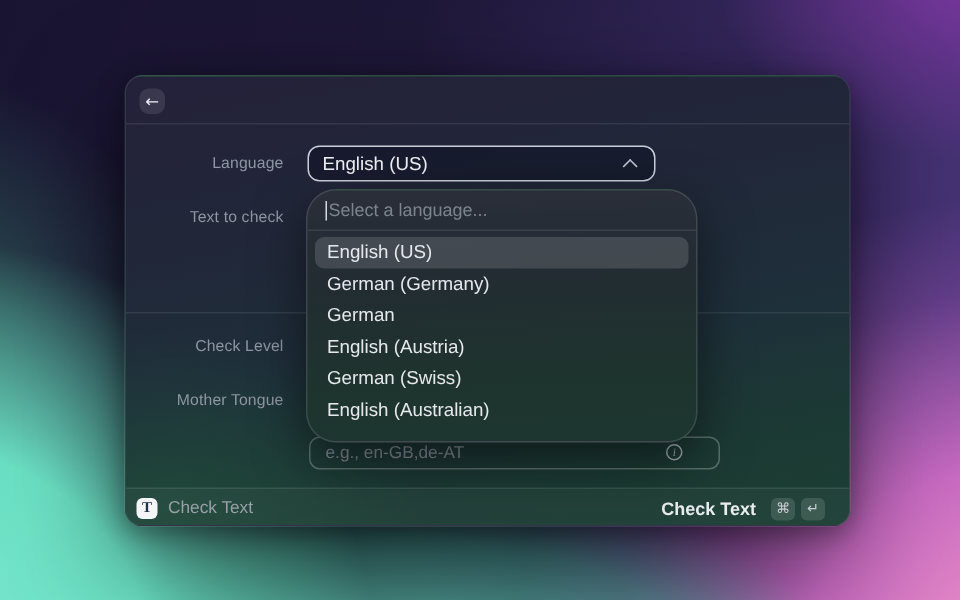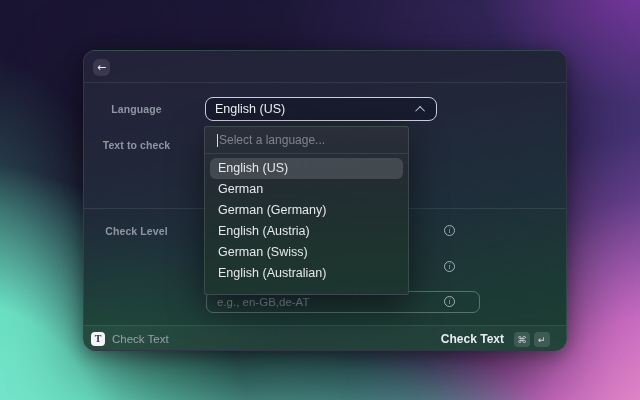--- a/index.html
+++ b/index.html
@@ -27,22 +27,22 @@
     overflow: hidden;
   }
 
   .dlg-header { position: absolute; left: 0; top: 0; width: 100%; height: 32px;
     border-bottom: 1px solid rgba(255,255,255,0.09); }
   .back-btn { position: absolute; left: 9px; top: 8px; width: 17px; height: 17px;
     border: none; border-radius: 6px; background: rgba(255,255,255,0.10);
     color: #e9ebf0; font-size: 11px; line-height: 17px; text-align: center;
     font-family: "DejaVu Sans", sans-serif; cursor: pointer; padding: 0; }
 
-  .field-label { position: absolute; left: 0; width: 105px; text-align: center;
-    font-size: 10.5px; font-weight: bold; color: #8f96a2; letter-spacing: .1px; }
+  .field-label { position: absolute; left: 0; width: 105px; text-align: right;
+    font-size: 10.5px; font-weight: normal; color: #8f96a2; letter-spacing: .1px; }
 
   .select-field { position: absolute; left: 121px; top: 46px; width: 232px; height: 24px;
     border: 1px solid #ccd0db; border-radius: 8px; background: rgba(17,20,38,0.55);
     display: flex; align-items: center; padding: 0 9px; cursor: pointer; }
   .select-field .value { font-size: 12.5px; color: #f0f2f5; font-weight: 500; flex: 1; }
   .chev-up { width: 7px; height: 7px; border-left: 1.5px solid #c3c8d2; border-top: 1.5px solid #c3c8d2;
     transform: rotate(45deg) translateY(2px); margin-right: 2px; }
 
   .section-divider { position: absolute; left: 0; top: 157px; width: 100%; height: 1px;
     background: rgba(255,255,255,0.09); }
@@ -50,22 +50,22 @@
   .info-icon { position: absolute; left: 360px; width: 11px; height: 11px; border-radius: 50%;
     border: 1px solid #a9afba; color: #a9afba; font-size: 7.5px; line-height: 9px;
     text-align: center; font-family: "Liberation Serif", serif; font-style: italic; }
 
   .text-input { position: absolute; left: 122px; top: 240px; width: 274px; height: 22px;
     border: 1px solid rgba(255,255,255,0.28); border-radius: 7px; background: transparent;
     color: #eef0f3; font-size: 11.5px; padding: 0 10px; outline: none;
     font-family: "Liberation Sans", sans-serif; }
   .text-input::placeholder { color: #848b96; }
 
-  .dropdown { position: absolute; left: 120px; top: 75px; width: 205px; height: 169px;
-    border-radius: 3px; border: 1px solid rgba(255,255,255,0.12);
+  .dropdown { position: absolute; left: 120px; top: 75px; width: 261px; height: 169px;
+    border-radius: 20px; border: 1px solid rgba(255,255,255,0.12);
     box-shadow: 0 12px 34px rgba(0,0,0,0.5);
     background: linear-gradient(178deg, #2a2e3a 0%, #232c33 32%, #1e332e 72%, #1d3630 100%);
     overflow: hidden; z-index: 5; }
   .dd-search { position: relative; height: 27px; border-bottom: 1px solid rgba(255,255,255,0.09); }
   .dd-search input { width: 100%; height: 100%; background: transparent; border: none; outline: none;
     padding: 0 12px 0 14px; font-size: 12px; color: #e8eaee; font-family: "Liberation Sans", sans-serif; }
   .dd-search input::placeholder { color: #7e848e; }
   .dd-caret { position: absolute; left: 12px; top: 7px; width: 1px; height: 13px; background: #d7dade; }
   .dd-list { padding: 4px 5px; }
   .dd-option { height: 21px; line-height: 21px; padding: 0 8px; border-radius: 6px;
@@ -105,34 +105,35 @@
       <span class="chev-up"></span>
     </div>
 
     <div class="field-label" style="top:88px;">Text to check</div>
 
     <div class="section-divider"></div>
 
     <div class="field-label" style="top:174px;">Check Level</div>
     <div class="info-icon" style="top:174px;">i</div>
 
+    <div class="field-label" style="top:210px;">Mother Tongue</div>
     <div class="info-icon" style="top:210px;">i</div>
 
     <input class="text-input" type="text" placeholder="e.g., en-GB,de-AT" style="">
     <div class="info-icon" style="top:245px;">i</div>
 
     <div class="dropdown">
       <div class="dd-search">
         <span class="dd-caret"></span>
         <input type="text" placeholder="Select a language..." style="">
       </div>
       <div class="dd-list">
         <div class="dd-option selected">English (US)</div>
+        <div class="dd-option">German (Germany)</div>
         <div class="dd-option">German</div>
-        <div class="dd-option">German (Germany)</div>
         <div class="dd-option">English (Austria)</div>
         <div class="dd-option">German (Swiss)</div>
         <div class="dd-option">English (Australian)</div>
       </div>
     </div>
 
     <div class="action-bar">
       <div class="ab-left">
         <span class="app-icon">T</span>
         <span class="ab-title">Check Text</span>

